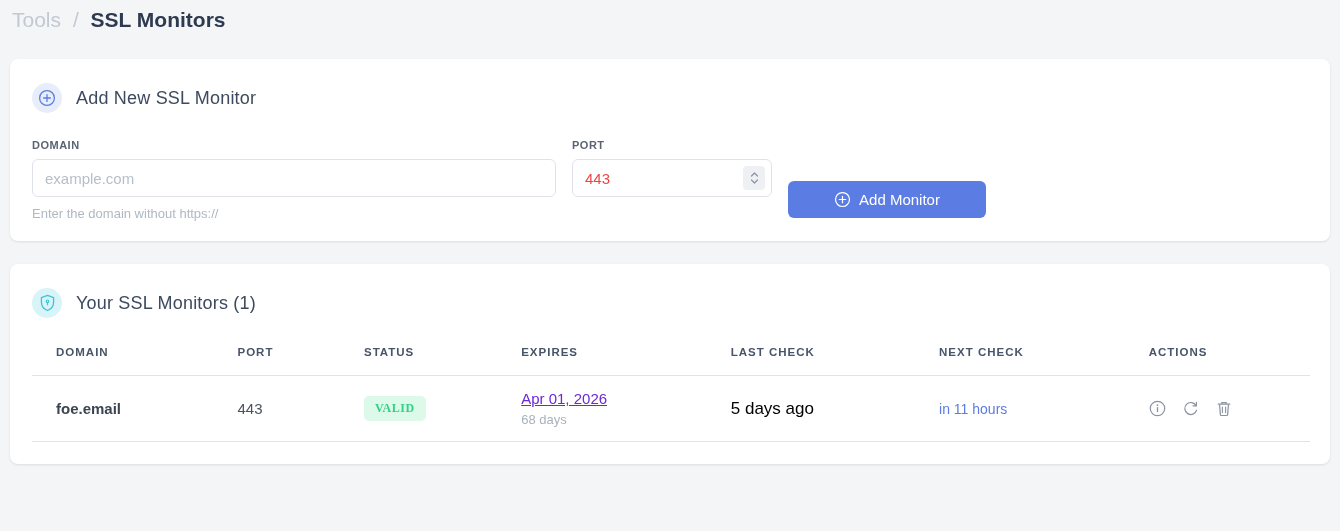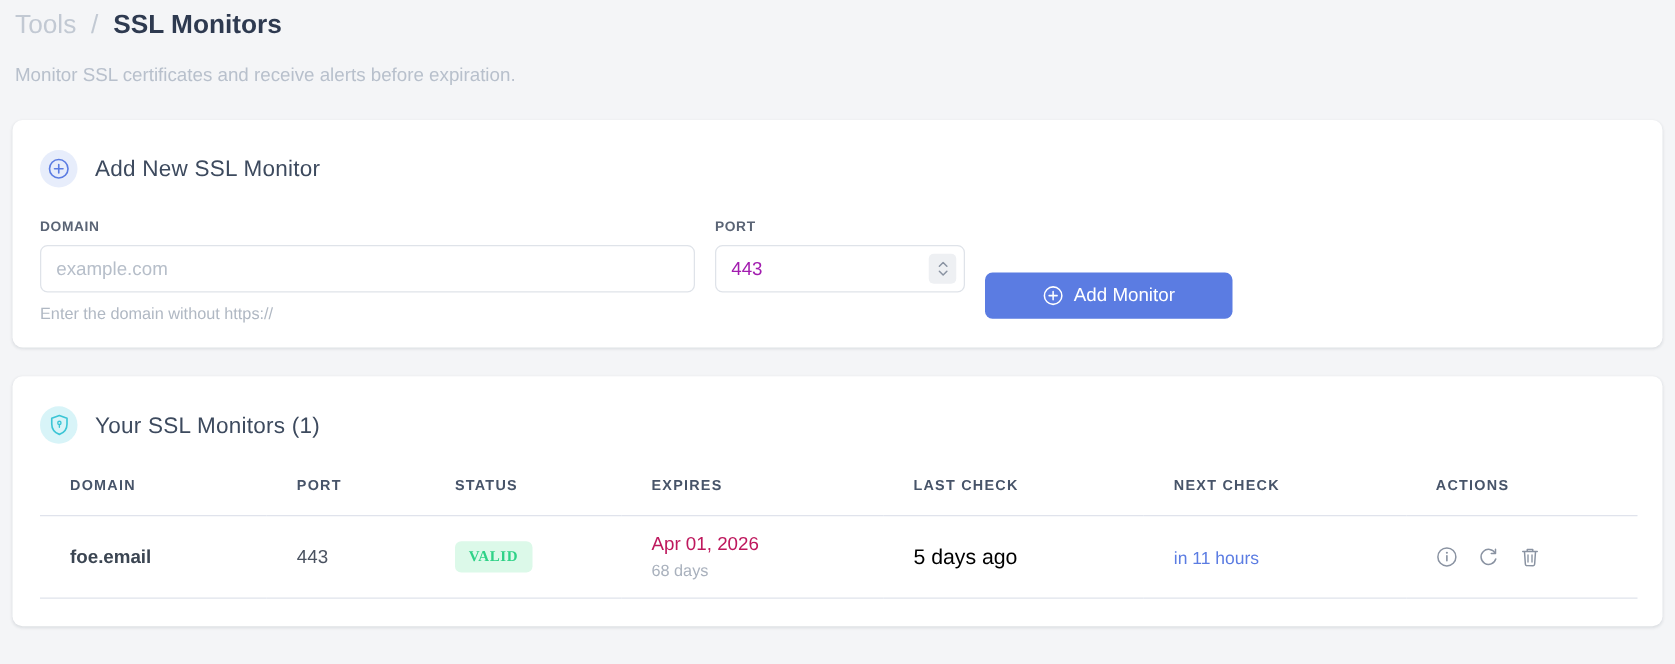--- a/index.html
+++ b/index.html
@@ -45,21 +45,21 @@
   .field-domain { width: 524px; }
   .field-port  { width: 200px; }
   .field-alert { width: 308px; }
   .field-label {
     font-size: 11px; font-weight: 700; color: #5a6475;
     letter-spacing: 0.5px; margin-bottom: 8px;
   }
   .text-input {
     height: 38px; width: 100%;
     border: 1px solid #dfe3e9; border-radius: 6px;
-    padding: 16px 12px; font-size: 15px; color: #a21caf;
+    padding: 16px 12px; font-size: 15px; color: #ef4444;
     font-family: "Liberation Sans", sans-serif;
     outline: none; background: #fff;
   }
   .text-input::placeholder { color: #b6bec9; }
   .num-wrap { position: relative; width: 100%; }
   .num-wrap .text-input { padding-right: 34px; }
   input[type=number]::-webkit-inner-spin-button,
   input[type=number]::-webkit-outer-spin-button { -webkit-appearance: none; margin: 0; }
   input[type=number] { -moz-appearance: textfield; appearance: textfield; }
   .spinner {
@@ -103,39 +103,38 @@
   .col-last { width: 16.3%; }
   .col-next { width: 16.4%; }
   .col-actions { width: auto; }
 
   .cell-domain { font-weight: 700; color: #3b4552; }
   .badge-valid {
     display: inline-block; background: #dcf9e9; color: #2fd287;
     font-size: 12px; font-weight: 700; letter-spacing: 0.5px;
     padding: 5px 11px; border-radius: 5px; font-family: Liberation Serif, serif;
   }
-  .expires-date { color: #be185d; font-size: 15px; }
+  .expires-date { color: #6d28d9; font-size: 15px; text-decoration: underline; }
   .expires-days { color: #a9b1bd; font-size: 13px; margin-top: 5px; }
   .next-check { color: #5b7ce2; font-size: 14px; }
   .last-check { font-size: 17px; color: #000000; }
 
   .actions { display: flex; align-items: center; gap: 17px; }
   .action-btn { background: none; border: none; padding: 0; cursor: pointer; line-height: 0; }
 </style>
 </head>
 <body>
 
 <div class="page">
 
   <div class="breadcrumb">
     <span class="muted">Tools</span>
     <span class="sep">/</span>
     <span class="current">SSL Monitors</span>
   </div>
-  <div class="subtitle">Monitor SSL certificates and receive alerts before expiration.</div>
 
   <div class="card">
     <div class="card-header">
       <span class="icon-circle blue">
         <svg width="18" height="18" viewBox="0 0 18 18" fill="none">
           <circle cx="9" cy="9" r="7.4" stroke="#5b7ce2" stroke-width="1.3"></circle>
           <path d="M9 5.6v6.8M5.6 9h6.8" stroke="#5b7ce2" stroke-width="1.3" stroke-linecap="round"></path>
         </svg>
       </span>
       <span class="card-title">Add New SSL Monitor</span>

